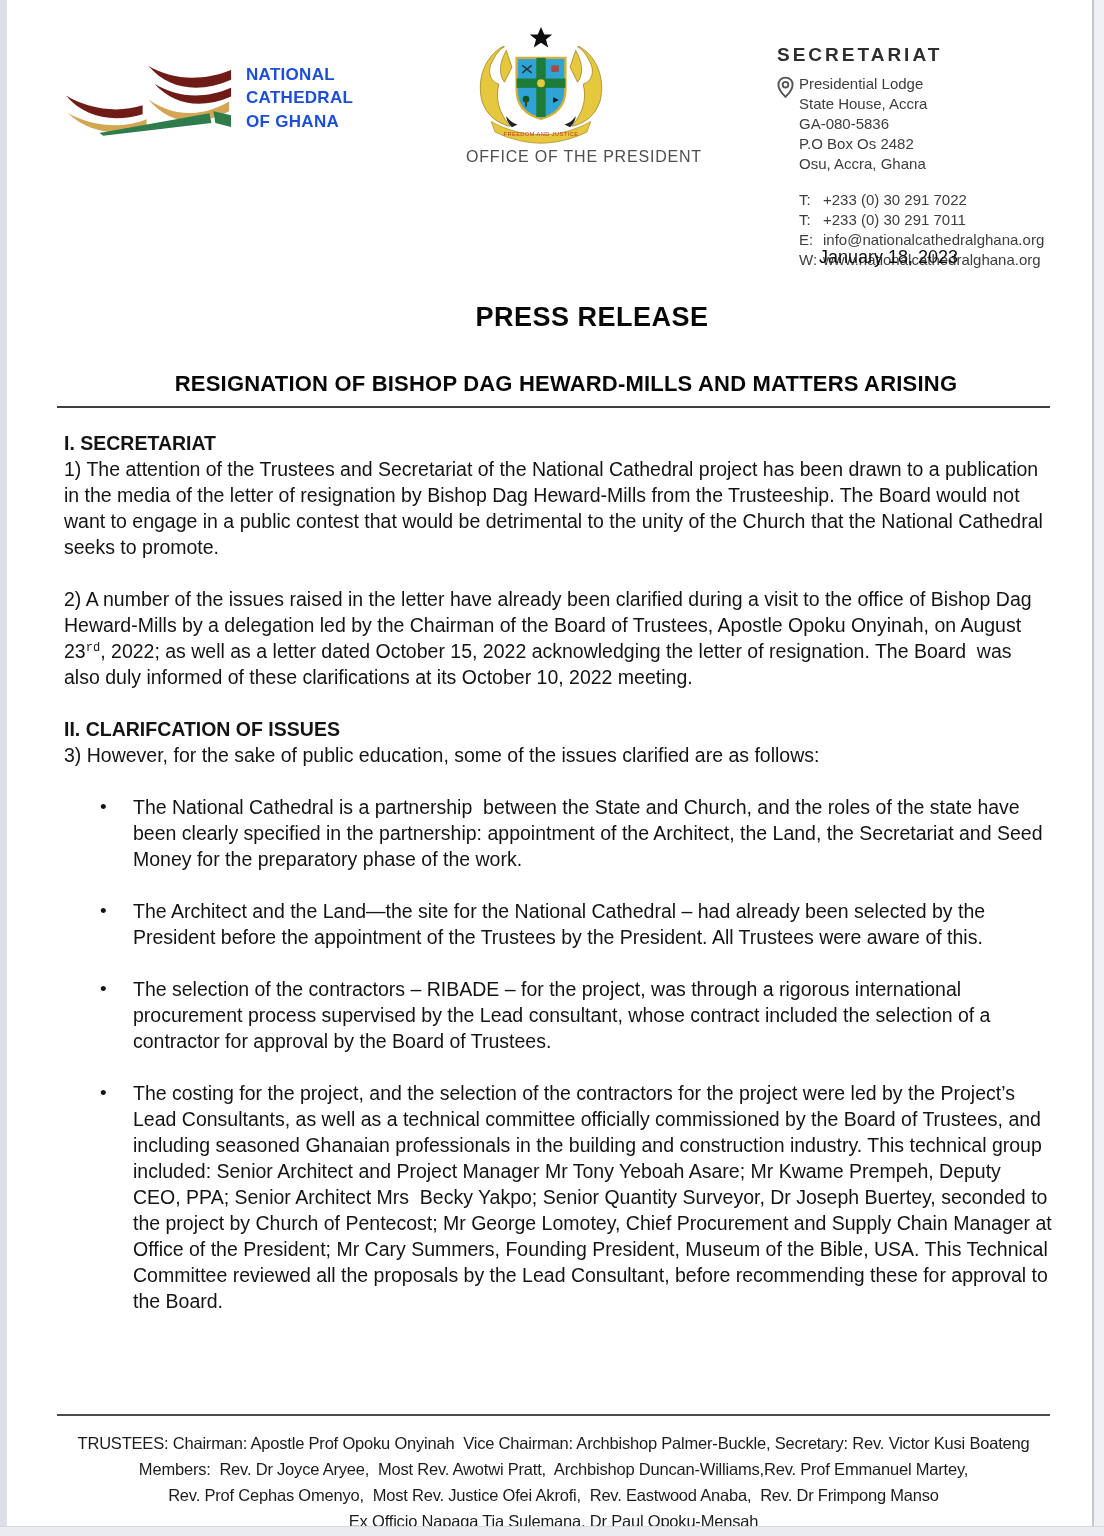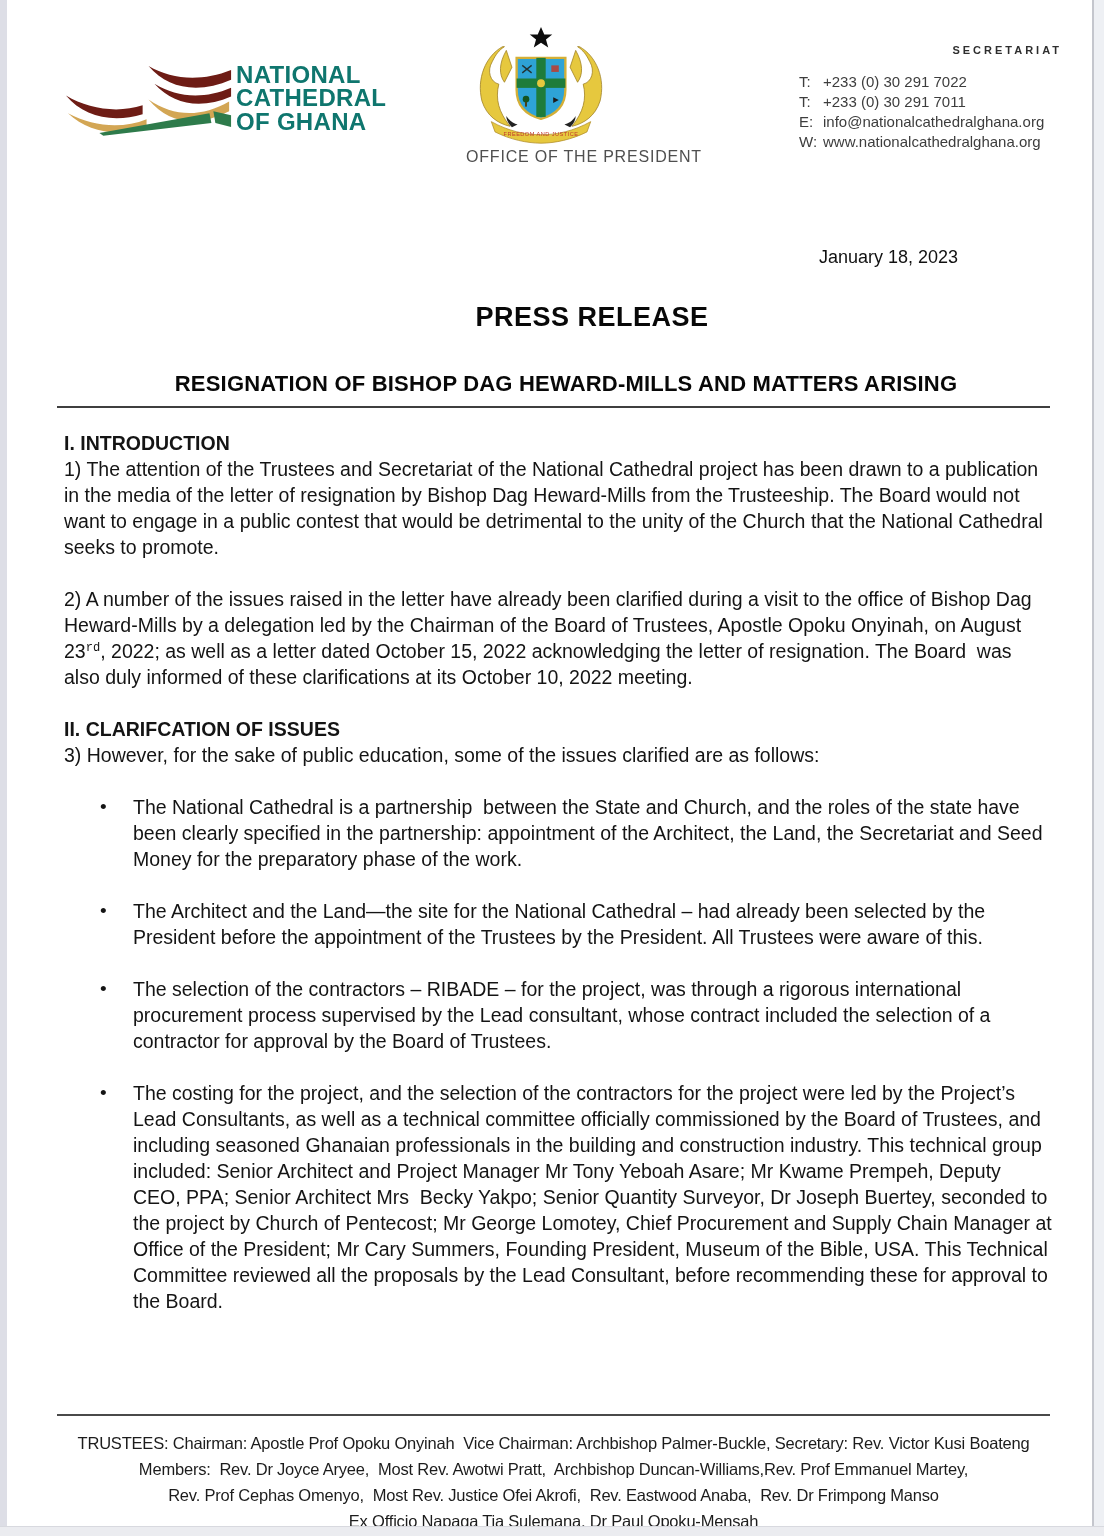--- a/index.html
+++ b/index.html
@@ -6,26 +6,26 @@
   .page{position:relative;width:1104px;height:1536px;background:#fff;overflow:hidden;
         font-family:"Liberation Sans","DejaVu Sans",sans-serif;color:#1a1a1a;}
   
   .edge-left{position:absolute;left:0;top:0;width:7px;height:100%;background:#dddee6;}
   .edge-right{position:absolute;right:0;top:0;width:10px;height:100%;background:#eef0f4;border-left:2px solid #c4c6cd;}
   .edge-bottom{position:absolute;left:0;bottom:0;width:100%;height:9px;background:#ebecf0;border-top:1px solid #d8d9df;}
 
   
   .brand{position:absolute;left:64px;top:56px;display:flex;align-items:center;}
   .brand svg{display:block;}
-  .brand-text{font-weight:700;font-size:24px;line-height:23.5px;color:#0f766e;letter-spacing:0.3px;}
+  .brand-text{margin-left:10px;font-weight:700;font-size:17px;line-height:23.5px;color:#1d4ed8;letter-spacing:0.3px;}
   .crest{position:absolute;left:466px;top:26px;width:150px;text-align:center;}
   .crest svg{display:block;margin:0 auto;}
   .crest-caption{font-size:16px;letter-spacing:0.8px;color:#4f4f4f;margin-top:2px;white-space:nowrap;}
   .secretariat{position:absolute;left:777px;top:44px;width:285px;color:#3d3d3d;}
-  .sec-heading{font-weight:700;font-size:11px;letter-spacing:3px;color:#2e2e2e;text-align:right;}
+  .sec-heading{font-weight:700;font-size:19px;letter-spacing:3px;color:#2e2e2e;}
   .sec-address{display:flex;margin-top:8px;}
   .pin{flex:0 0 22px;padding-top:2px;}
   .addr-lines div{font-size:15px;line-height:20px;}
   .sec-contacts{margin-top:16px;margin-left:22px;}
   .contact-row{display:flex;font-size:15px;line-height:20px;}
   .contact-row .lbl{width:24px;flex:0 0 24px;}
 
   .date{position:absolute;top:247px;right:146px;font-size:18px;color:#111;}
   .title{position:absolute;top:302px;left:0;width:100%;text-align:center;
          font-size:27px;font-weight:700;letter-spacing:0.5px;color:#080808;margin:0;padding-left:40px;}
@@ -96,20 +96,35 @@
       <path d="M88,76 l6,3 -6,3 Z" fill="#1b1b1b"></path>
 
       <path stroke="#b08c28" stroke-width="0.8" d="M22,102 C40,112 58,116 75,116 C92,116 110,112 128,102 L124,113 C108,121 90,125 75,125 C60,125 42,121 26,113 Z" fill="#e6c83e"></path>
       <text x="75" y="117" text-anchor="middle" font-size="6" letter-spacing="0.5" fill="#c0392b">FREEDOM AND JUSTICE</text>
     </svg>
     <div class="crest-caption">OFFICE OF THE PRESIDENT</div>
   </div>
 
   <div class="secretariat">
     <div class="sec-heading">SECRETARIAT</div>
+    <div class="sec-address">
+      <span class="pin">
+        <svg width="17" height="23" viewBox="0 0 18 24">
+          <path d="M9,1.5 C4.5,1.5 1.5,5 1.5,9 c0,5.5 7.5,13 7.5,13 s7.5,-7.5 7.5,-13 C16.5,5 13.5,1.5 9,1.5 Z" fill="none" stroke="#555" stroke-width="2"></path>
+          <circle cx="9" cy="9" r="3" fill="none" stroke="#555" stroke-width="2"></circle>
+        </svg>
+      </span>
+      <div class="addr-lines">
+        <div>Presidential Lodge</div>
+        <div>State House, Accra</div>
+        <div>GA-080-5836</div>
+        <div>P.O Box Os 2482</div>
+        <div>Osu, Accra, Ghana</div>
+      </div>
+    </div>
     <div class="sec-contacts">
       <div class="contact-row">
         <span class="lbl">T:</span>
         <span>+233 (0) 30 291 7022</span>
       </div>
       <div class="contact-row">
         <span class="lbl">T:</span>
         <span>+233 (0) 30 291 7011</span>
       </div>
       <div class="contact-row">
@@ -122,21 +137,21 @@
       </div>
     </div>
   </div>
 
   <div class="date">January 18, 2023</div>
   <h1 class="title">PRESS RELEASE</h1>
   <h2 class="subtitle">RESIGNATION OF BISHOP DAG HEWARD-MILLS AND MATTERS ARISING</h2>
   <div class="title-rule"></div>
 
   <main class="doc">
-      <div class="doc-heading"><span>I. INTRODUCTION</span></div>
+      <div class="doc-heading"><span>I. SECRETARIAT</span></div>
       <div class="doc-para"><span>1) The attention of the Trustees and Secretariat of the National Cathedral project has been drawn to a publication in the media of the letter of resignation by Bishop Dag Heward-Mills from the Trusteeship. The Board would not want to engage in a public contest that would be detrimental to the unity of the Church that the National Cathedral seeks to promote.</span></div>
       <div class="doc-para"><span>2) A number of the issues raised in the letter have already been clarified during a visit to the office of Bishop Dag Heward-Mills by a delegation led by the Chairman of the Board of Trustees, Apostle Opoku Onyinah, on August 23</span><sup>rd</sup><span>, 2022; as well as a letter dated October 15, 2022 acknowledging the letter of resignation. The Board  was also duly informed of these clarifications at its October 10, 2022 meeting.</span></div>
       <div class="doc-heading"><span>II. CLARIFCATION OF ISSUES</span></div>
       <div class="doc-para"><span>3) However, for the sake of public education, some of the issues clarified are as follows:</span></div>
       <div class="doc-bullet">
         <span class="bullet-marker">•</span>
         <div class="bullet-text"><span>The National Cathedral is a partnership  between the State and Church, and the roles of the state have been clearly specified in the partnership: appointment of the Architect, the Land, the Secretariat and Seed Money for the preparatory phase of the work.</span></div>
       </div>
       <div class="doc-bullet">
         <span class="bullet-marker">•</span>

